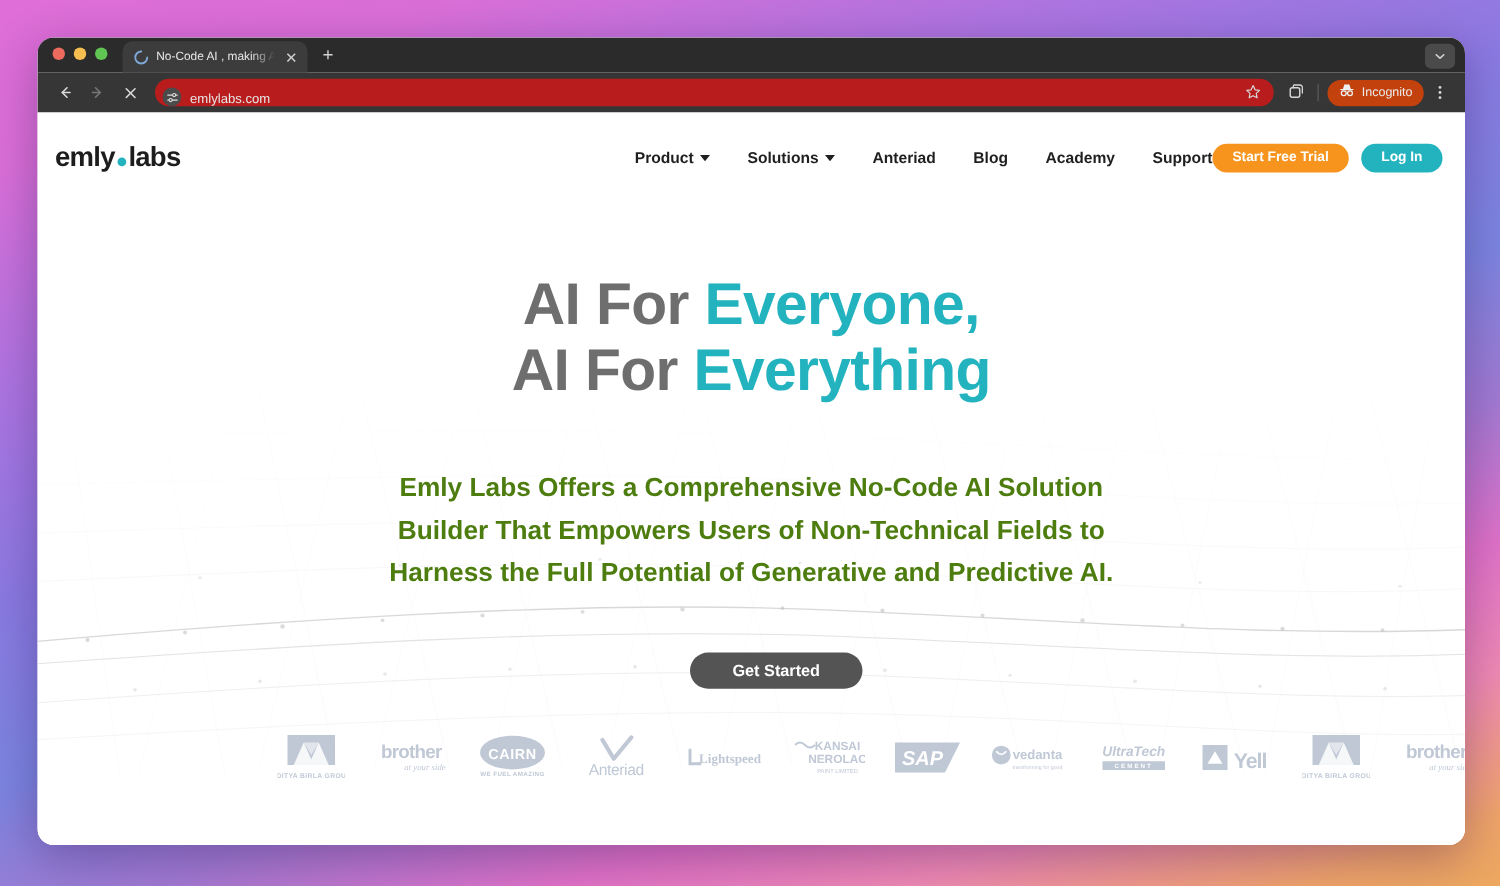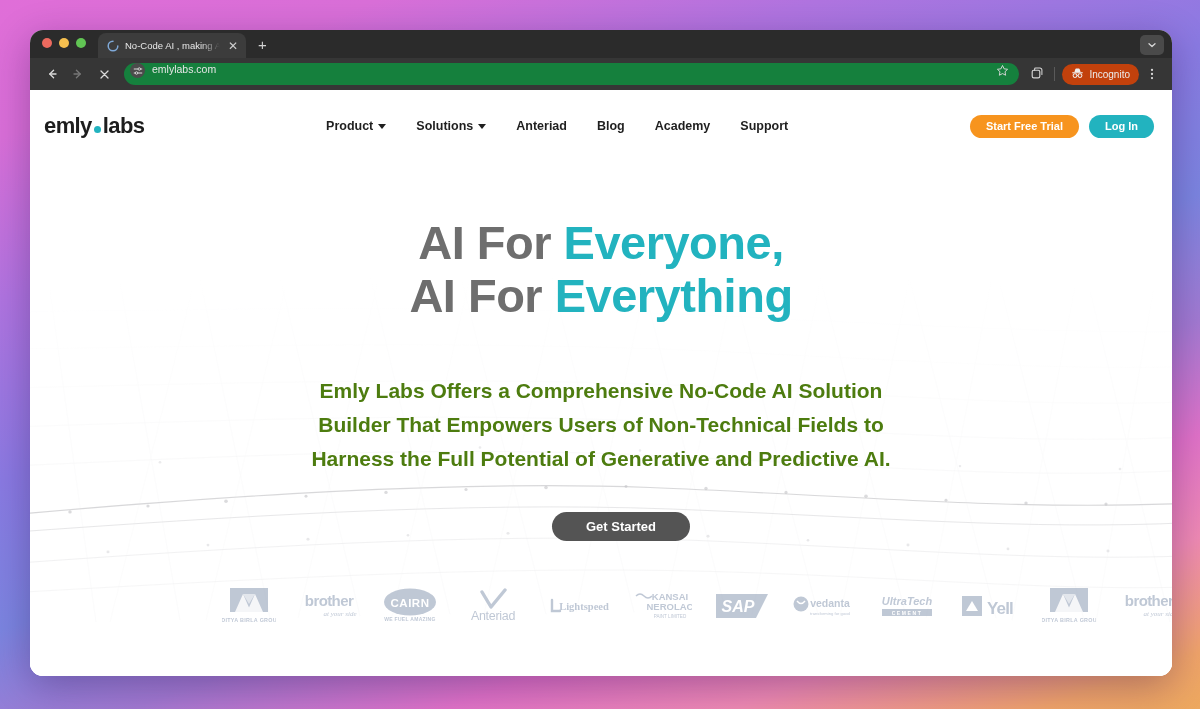--- a/index.html
+++ b/index.html
@@ -126,24 +126,24 @@
   }
   .nav-btn {
     width: 24px; height: 24px;
     display: flex; align-items: center; justify-content: center;
     border-radius: 50%;
     flex: 0 0 auto;
   }
   .omnibox {
     flex: 1 1 auto;
     height: 22px;
-    background: #15803d;
+    background: #b91c1c;
     border-radius: 11px;
     display: flex;
-    align-items: flex-start;
+    align-items: flex-end;
     gap: 7px;
     padding: 0 10px 0 6px;
     margin-left: 6px;
     margin-right: 4px;
   }
   .omni-tune {
     width: 15px; height: 15px;
     border-radius: 50%;
     background: #4b4b4b;
     display: flex; align-items: center; justify-content: center;
@@ -206,21 +206,21 @@
   }
   .logo-dot {
     display: inline-block;
     width: 7px; height: 7px;
     border-radius: 50%;
     margin: 0 2px;
   }
   .site-nav {
     flex: 1 1 auto;
     display: flex;
-    justify-content: center;
+    justify-content: flex-end;
     align-items: center;
     gap: 30px;
   }
   .nav-item {
     font-size: 12.5px;
     font-weight: 700;
     color: #1f1f1f;
     display: flex;
     align-items: center;
     gap: 5px;
@@ -277,21 +277,21 @@
   }
   .hl-accent { font-weight: 700; }
   .subtitle {
     margin: 52px auto 0;
     max-width: 600px;
     font-size: 21px;
     font-weight: 600;
     line-height: 1.62;
     color: #4d7c0f;
   }
-  .cta-wrap { margin-top: 36px; padding-left: 40px; }
+  .cta-wrap { margin-top: 46px; padding-left: 40px; }
   .btn-cta {
     border: none;
     background: #545454;
     color: #fff;
     font-size: 13px;
     font-weight: 600;
     font-family: inherit;
     border-radius: 19px;
     padding: 0 34px;
     height: 29px;

